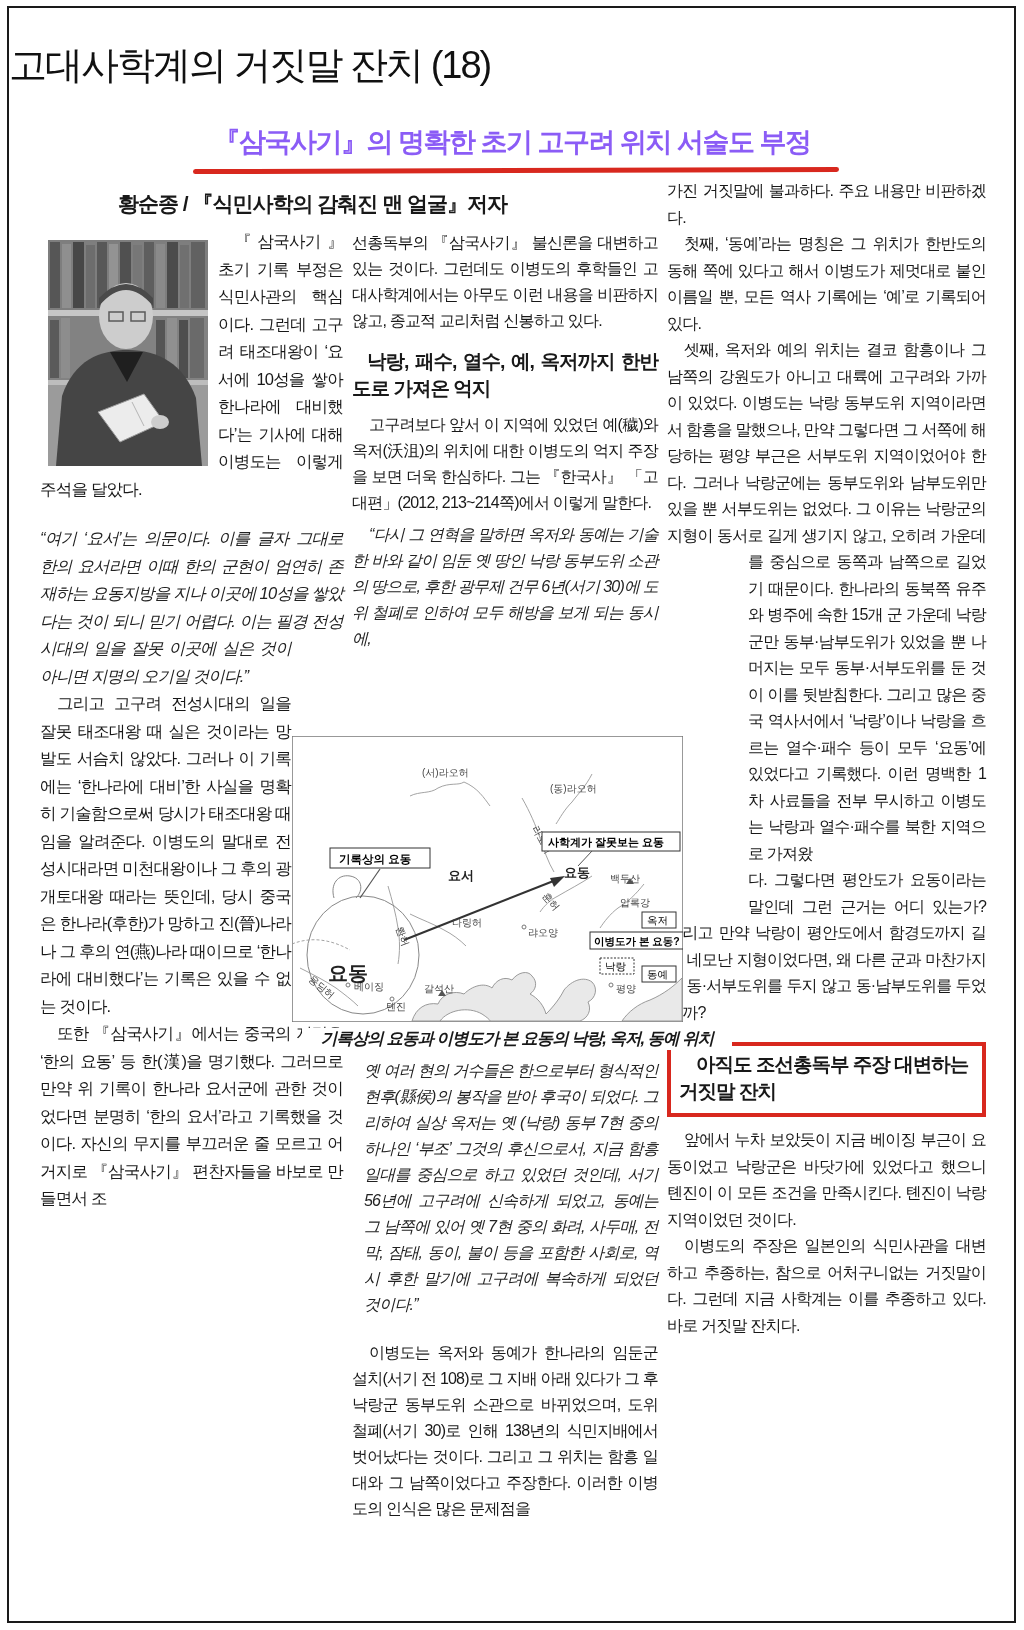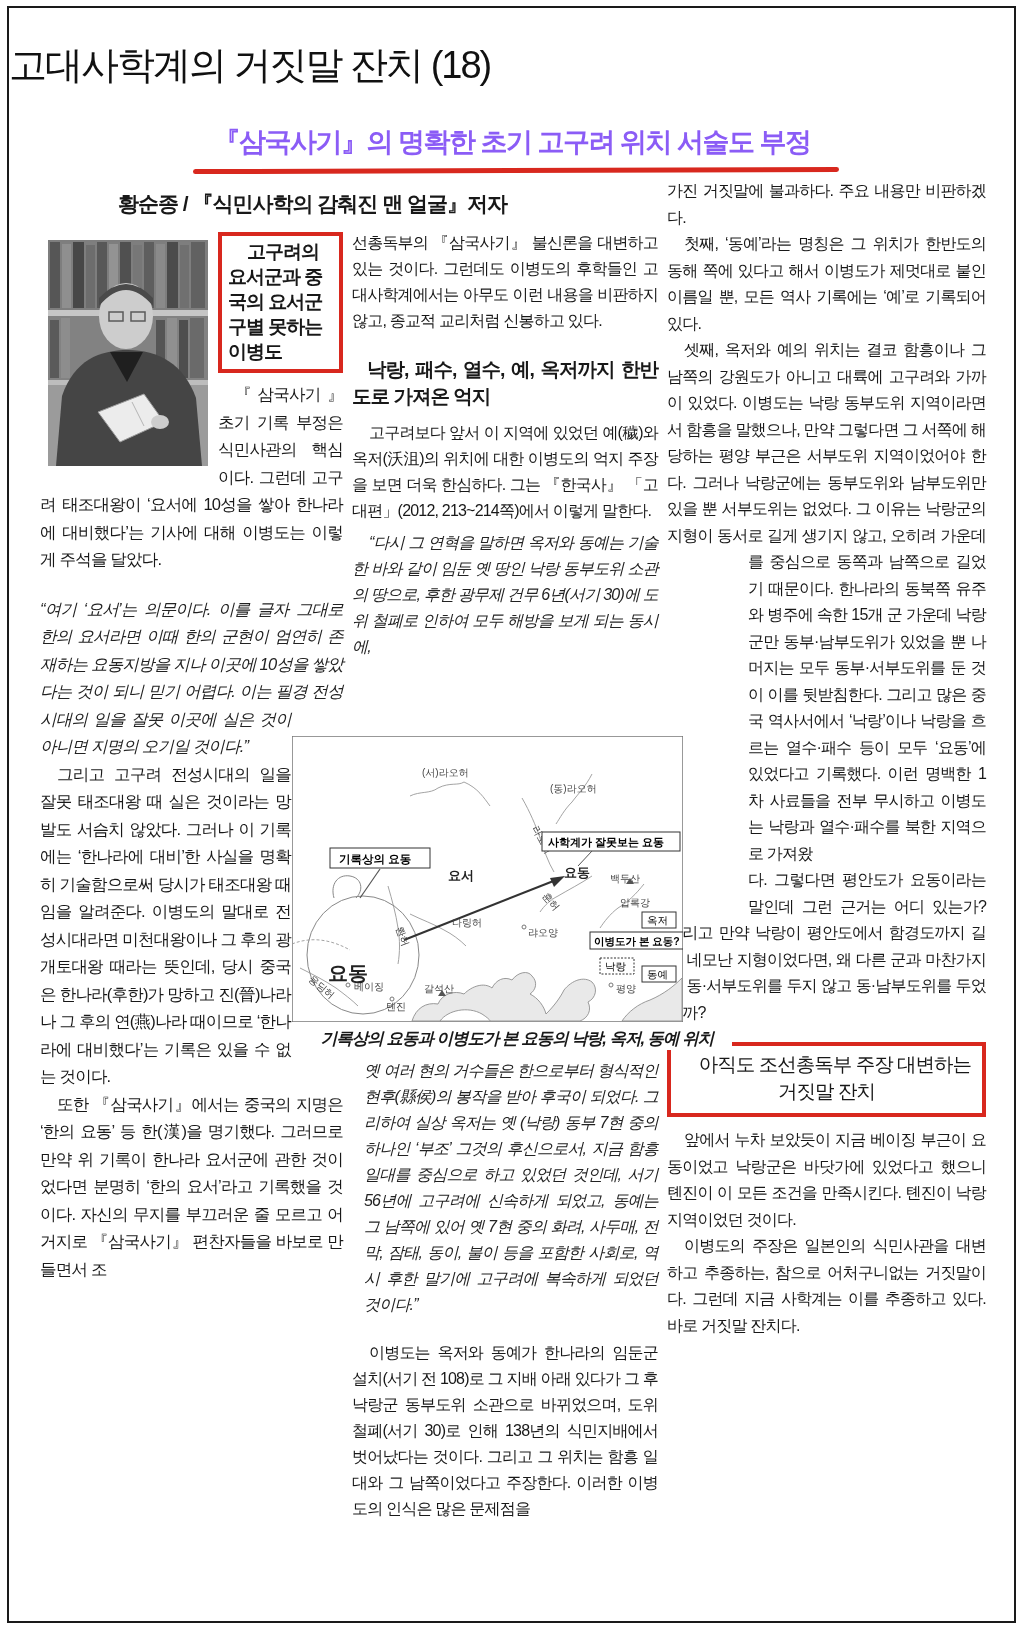--- a/index.html
+++ b/index.html
@@ -13,26 +13,26 @@
   .subline{left:193px;top:168px;width:646px;height:5px;background:#d8281e;border-radius:3px;transform:rotate(-0.2deg);}
   .byline{left:118px;top:190px;font-size:21px;font-weight:bold;letter-spacing:-1px;}
   .col{z-index:1;}
   .b1{font-size:16.5px;line-height:27.5px;letter-spacing:-0.8px;}
   .b2{font-size:16px;line-height:26px;letter-spacing:-0.8px;}
   .b3{font-size:16px;line-height:26.5px;letter-spacing:-0.8px;}
   .ind{text-indent:17px;}
   .q{font-style:italic;color:#222;}
   .mt{margin-top:22px;}
   .mt-s{margin-top:6px;}
-  .hd2{font-weight:bold;font-size:19.5px;line-height:27px;letter-spacing:-1px;text-indent:15px;margin-top:22px;margin-bottom:10px;}
+  .hd2{font-weight:bold;font-size:19.5px;line-height:27px;letter-spacing:-1px;text-indent:15px;margin-top:14px;margin-bottom:10px;}
   .photo{float:left;width:160px;height:226px;margin:12px 10px 8px 8px;}
   .redbox{overflow:hidden;border:4px solid #d8281e;padding:3px 6px 5px 6px;margin:4px 0 8px 0;}
   .redbox p{font-weight:bold;font-size:19px;line-height:25px;letter-spacing:-1px;text-indent:19px;text-align:left;}
   .redbox3{border:4px solid #d8281e;padding:5px 8px 8px 8px;margin:16px 0 10px 0;}
-  .redbox3 p{font-weight:normal;font-size:19.5px;line-height:27px;letter-spacing:-1px;text-indent:17px;text-align:center;}
+  .redbox3 p{font-weight:bold;font-size:19.5px;line-height:27px;letter-spacing:-1px;text-indent:17px;text-align:left;}
   .sp-r{float:right;width:52px;height:352px;}
   .sp-l{float:left;width:81px;height:350px;}
   .map{left:292px;top:736px;width:391px;height:286px;background:#fff;z-index:5;border-radius:21px;}
   .map svg{display:block;}
   .cap{left:302px;top:1028px;width:430px;text-align:center;font-weight:bold;font-size:16.5px;letter-spacing:-1px;z-index:6;background:#fff;font-style:italic;}
   .qpad{padding-left:12px;}
 </style>
 </head>
 <body>
 
@@ -77,23 +77,20 @@
         <path d="M 62 112 L 79 142 L 95 112 Z" fill="#1f1f1f"></path>
         <ellipse cx="78" cy="76" rx="27" ry="33" fill="#cdcdcd"></ellipse>
         <path d="M 51 66 Q 78 34 105 66 L 105 58 Q 78 30 51 58 Z" fill="#4a4a4a"></path>
         <rect x="61" y="72" width="14" height="9" fill="none" stroke="#5a5a5a" stroke-width="1.5"></rect>
         <rect x="83" y="72" width="14" height="9" fill="none" stroke="#5a5a5a" stroke-width="1.5"></rect>
         <path d="M 50 172 L 96 154 L 116 182 L 72 202 Z" fill="#ececec" stroke="#9a9a9a"></path>
         <path d="M 84 162 L 96 186" stroke="#b5b5b5" fill="none"></path>
         <ellipse cx="112" cy="182" rx="9" ry="7" fill="#cdcdcd"></ellipse>
       </g>
     </svg>
-  </div>
-  <div class="redbox">
-    <p>고구려의 요서군과 중국의 요서군 구별 못하는 이병도</p>
   </div>
   <p class="ind">『삼국사기』 초기 기록 부정은 식민사관의 핵심이다. 그런데 고구려 태조대왕이 ‘요서에 10성을 쌓아 한나라에 대비했다’는 기사에 대해 이병도는 이렇게 주석을 달았다.</p>
   <p class="q mt"><span>“여기 ‘요서’는 의문이다. 이를 글자 그대로 한의 요서라면 이때 한의 군현이 엄연히 존재하는 요동지방을 지나 이곳에 10성을 쌓았다는 것이 되니 믿기 어렵다. 이는 필경 전성시대의 일을</span>
     <span class="sp-r"></span>
     <span>잘못 이곳에 실은 것이 아니면 지명의 오기일 것이다.”</span></p>
   <p class="ind">그리고 고구려 전성시대의 일을 잘못 태조대왕 때 실은 것이라는 망발도 서슴치 않았다. 그러나 이 기록에는 ‘한나라에 대비’한 사실을 명확히 기술함으로써 당시가 태조대왕 때임을 알려준다. 이병도의 말대로 전성시대라면 미천대왕이나 그 후의 광개토대왕 때라는 뜻인데, 당시 중국은 한나라(후한)가 망하고 진(晉)나라나 그 후의 연(燕)나라 때이므로 ‘한나라에 대비했다’는 기록은 있을 수 없는 것이다.</p>
   <p class="ind">또한 『삼국사기』에서는 중국의 지명은 ‘한의 요동’ 등 한(漢)을 명기했다. 그러므로 만약 위 기록이 한나라 요서군에 관한 것이었다면 분명히 ‘한의 요서’라고 기록했을 것이다. 자신의 무지를 부끄러운 줄 모르고 어거지로 『삼국사기』 편찬자들을 바보로 만들면서 조</p>
 </div>
 
 <div class="abs col b2" style="left:352px;top:230px;width:306px;">

